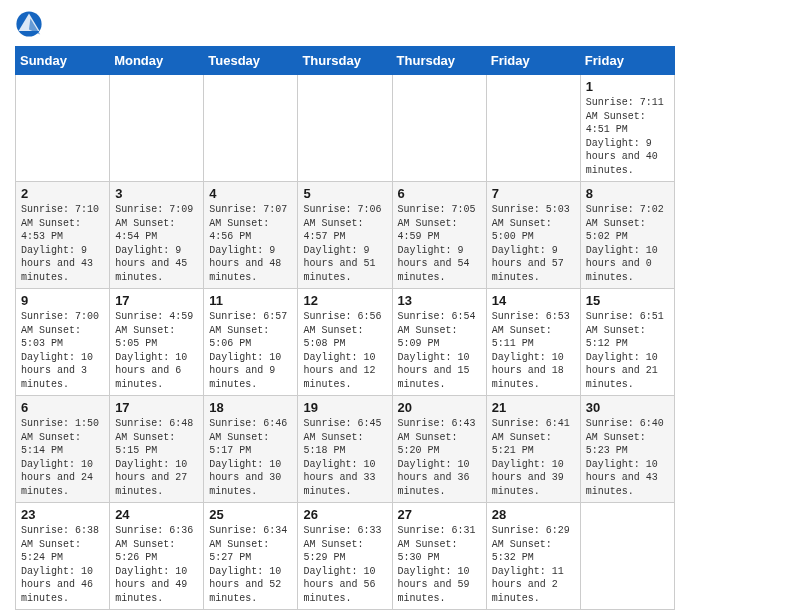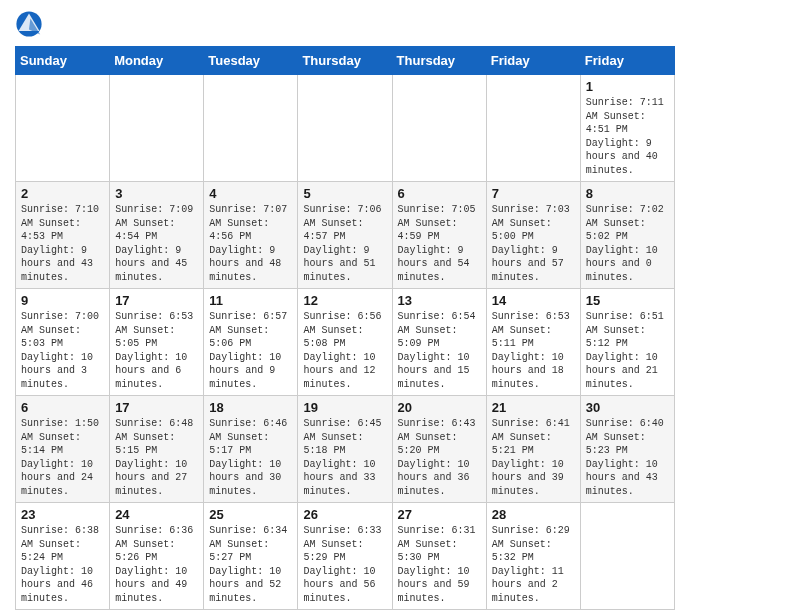--- a/index.html
+++ b/index.html
@@ -99,41 +99,41 @@
 Daylight: 9 hours and 51 minutes.</div>
           </td>
           <td>
             <div class="day-num">6</div>
             <div class="day-info">Sunrise: 7:05 AM
 Sunset: 4:59 PM
 Daylight: 9 hours and 54 minutes.</div>
           </td>
           <td>
             <div class="day-num">7</div>
-            <div class="day-info">Sunrise: 7:03 AM
+            <div class="day-info">Sunrise: 5:03 AM
 Sunset: 5:00 PM
 Daylight: 9 hours and 57 minutes.</div>
           </td>
           <td>
             <div class="day-num">8</div>
             <div class="day-info">Sunrise: 7:02 AM
 Sunset: 5:02 PM
 Daylight: 10 hours and 0 minutes.</div>
           </td>
         </tr>
         <tr>
           <td>
             <div class="day-num">9</div>
             <div class="day-info">Sunrise: 7:00 AM
 Sunset: 5:03 PM
 Daylight: 10 hours and 3 minutes.</div>
           </td>
           <td>
             <div class="day-num">17</div>
-            <div class="day-info">Sunrise: 6:53 AM
+            <div class="day-info">Sunrise: 4:59 AM
 Sunset: 5:05 PM
 Daylight: 10 hours and 6 minutes.</div>
           </td>
           <td>
             <div class="day-num">11</div>
             <div class="day-info">Sunrise: 6:57 AM
 Sunset: 5:06 PM
 Daylight: 10 hours and 9 minutes.</div>
           </td>
           <td>

